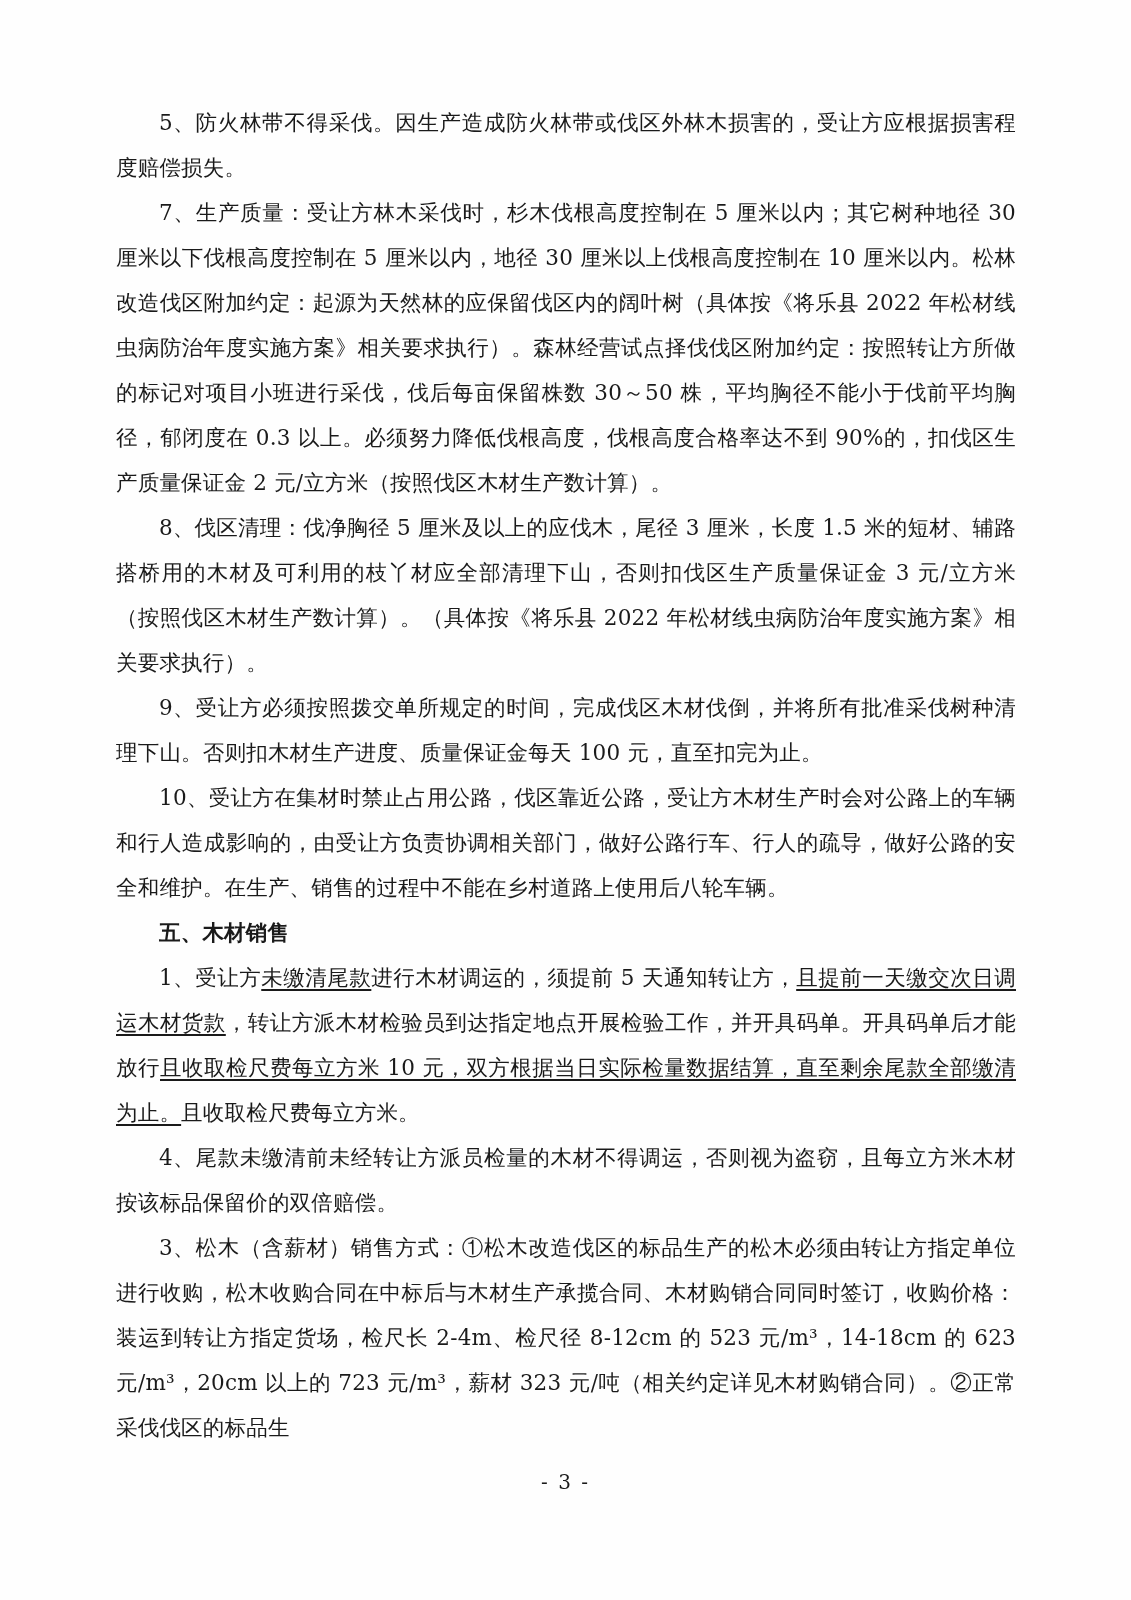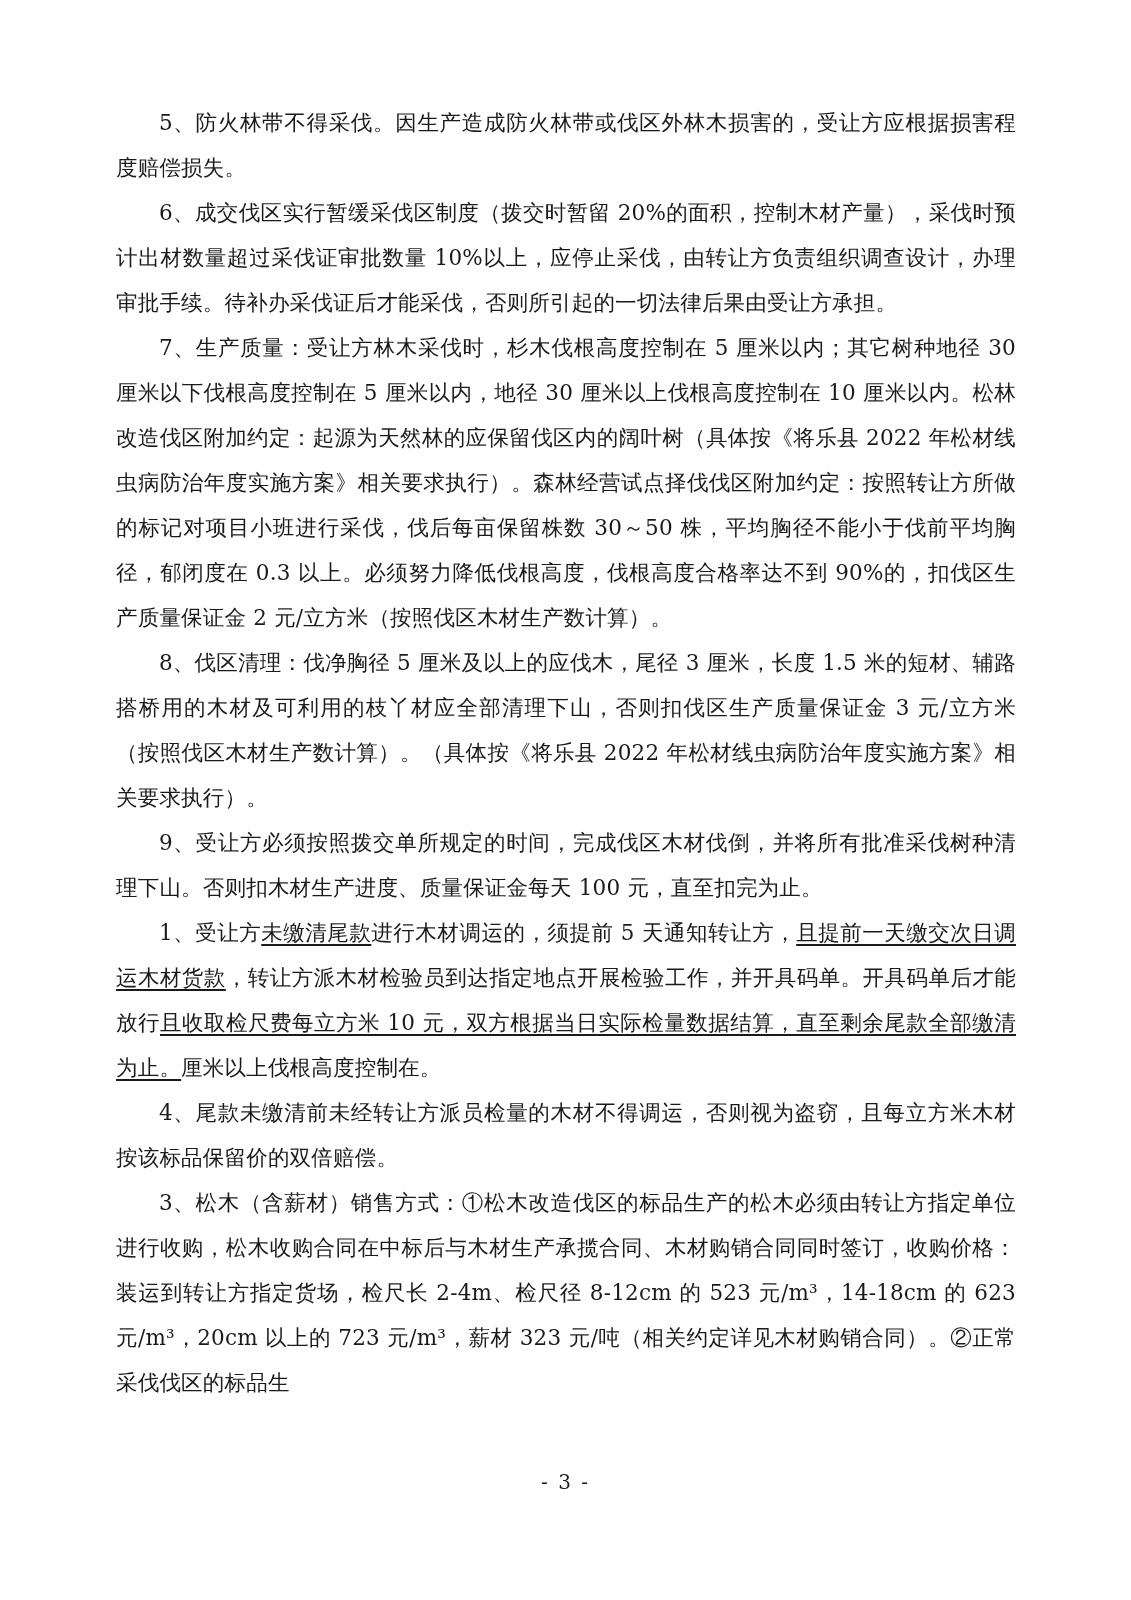--- a/index.html
+++ b/index.html
@@ -64,26 +64,27 @@
     letter-spacing: 2px;
   }
 </style>
 </head>
 <body>
 
 <div class="page">
   <div class="content">
 
     <p class="indent">5、防火林带不得采伐。因生产造成防火林带或伐区外林木损害的，受让方应根据损害程度赔偿损失。</p>
-    <p class="indent">6、成交伐区实行暂缓采伐区制度（拨交时暂留 20%的面积，控制木材产量），采伐时预计出材数量超过采伐证审批数量 10%以上，应停止采伐，由转让方负责组织调查设计，办理审批手续。待补办采伐证后才能采伐，否则所引起的一切法律后果由受让方承担。</p>
     <p class="indent">7、生产质量：受让方林木采伐时，杉木伐根高度控制在 5 厘米以内；其它树种地径 30 厘米以下伐根高度控制在 5 厘米以内，地径 30 厘米以上伐根高度控制在 10 厘米以内。松林改造伐区附加约定：起源为天然林的应保留伐区内的阔叶树（具体按《将乐县 2022 年松材线虫病防治年度实施方案》相关要求执行）。森林经营试点择伐伐区附加约定：按照转让方所做的标记对项目小班进行采伐，伐后每亩保留株数 30～50 株，平均胸径不能小于伐前平均胸径，郁闭度在 0.3 以上。必须努力降低伐根高度，伐根高度合格率达不到 90%的，扣伐区生产质量保证金 2 元/立方米（按照伐区木材生产数计算）。</p>
     <p class="indent">8、伐区清理：伐净胸径 5 厘米及以上的应伐木，尾径 3 厘米，长度 1.5 米的短材、辅路搭桥用的木材及可利用的枝丫材应全部清理下山，否则扣伐区生产质量保证金 3 元/立方米（按照伐区木材生产数计算）。（具体按《将乐县 2022 年松材线虫病防治年度实施方案》相关要求执行）。</p>
     <p class="indent">9、受让方必须按照拨交单所规定的时间，完成伐区木材伐倒，并将所有批准采伐树种清理下山。否则扣木材生产进度、质量保证金每天 100 元，直至扣完为止。</p>
+    <p class="indent">10、受让方在集材时禁止占用公路，伐区靠近公路，受让方木材生产时会对公路上的车辆和行人造成影响的，由受让方负责协调相关部门，做好公路行车、行人的疏导，做好公路的安全和维护。在生产、销售的过程中不能在乡村道路上使用后八轮车辆。</p>
 
+    <p class="heading">五、木材销售</p>
 
-    <p class="indent"><span>1、受让方</span><span class="u">未缴清尾款</span><span>进行木材调运的，须提前 5 天通知转让方，</span><span class="u">且提前一天缴交次日调运木材货款</span><span>，转让方派木材检验员到达指定地点开展检验工作，并开具码单。开具码单后才能放行</span><span class="u">且收取检尺费每立方米 10 元，双方根据当日实际检量数据结算，直至剩余尾款全部缴清为止。</span><span>厘米以上伐根高度控制在。</span></p>
+    <p class="indent"><span>1、受让方</span><span class="u">未缴清尾款</span><span>进行木材调运的，须提前 5 天通知转让方，</span><span class="u">且提前一天缴交次日调运木材货款</span><span>，转让方派木材检验员到达指定地点开展检验工作，并开具码单。开具码单后才能放行</span><span class="u">且收取检尺费每立方米 10 元，双方根据当日实际检量数据结算，直至剩余尾款全部缴清为止。</span><span>且收取检尺费每立方米。</span></p>
     <p class="indent"><span>4、尾款未缴清前未经转让方派员检量的木材不得调运，否则视为盗窃，且每立方米木材按该标品保留价的双倍赔偿。</span></p>
     <p class="indent"><span>3、松木（含薪材）销售方式：①松木改造伐区的标品生产的松木必须由转让方指定单位进行收购，松木收购合同在中标后与木材生产承揽合同、木材购销合同同时签订，收购价格：装运到转让方指定货场，检尺长 2-4m、检尺径 8-12cm 的 523 元/m³，14-18cm 的 623 元/m³，20cm 以上的 723 元/m³，薪材 323 元/吨（相关约定详见木材购销合同）。②正常采伐伐区的标品生</span></p>
 
   </div>
 
   <div class="footer">- 3 -</div>
 </div>
 
 </body></html>

